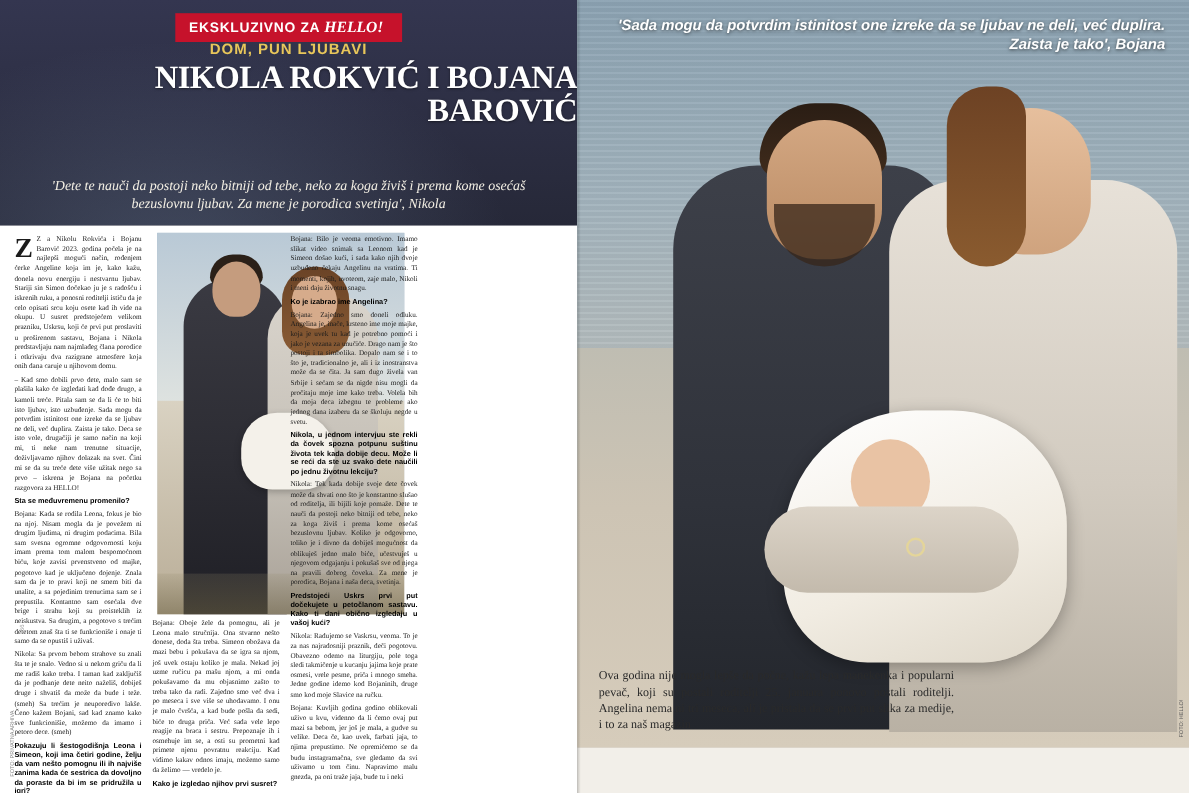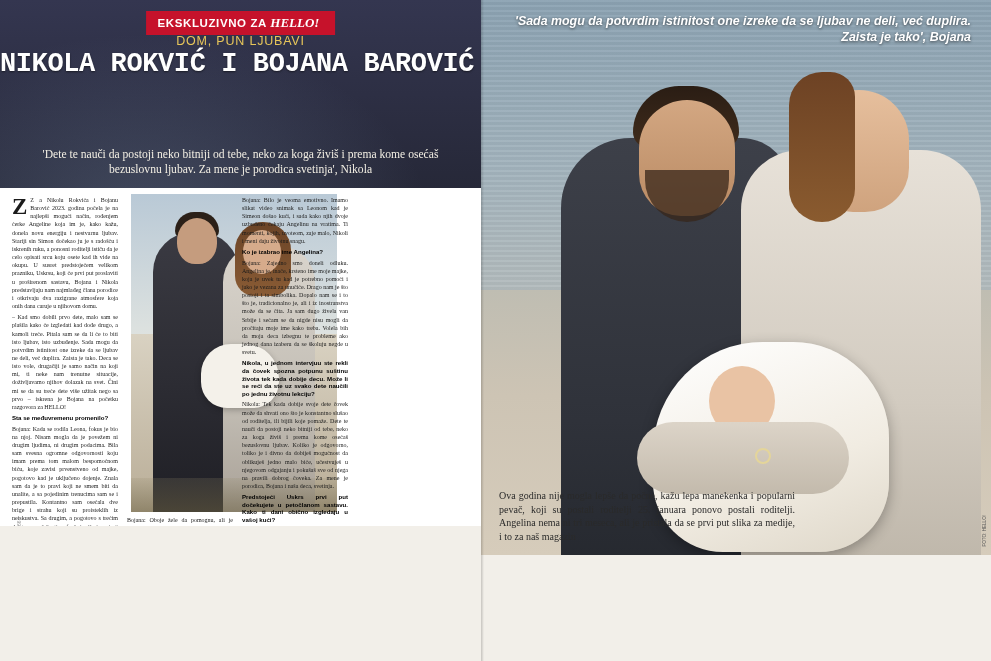--- a/index.html
+++ b/index.html
@@ -7,21 +7,21 @@
     width:991px;height:661px;
     background:#f2efe9;
     font-family:"Liberation Serif", serif;
     overflow:hidden;
   }
   .spread{position:relative;width:991px;height:661px;display:flex;}
 
   
   .left-page{
     position:relative;
-    width:481px;height:526px;
+    width:481px;height:661px;
     background:#a3a3a3;
     overflow:hidden;
   }
   .header-band{
     position:relative;
     height:188px;
     background:#2d2f43;
     background-image:linear-gradient(180deg,#343650 0%,#262838 100%);
     overflow:hidden;
   }
@@ -39,44 +39,45 @@
     white-space:nowrap;
   }
   .excl-badge .hello{
     font-family:"Liberation Serif", serif;
     font-style:italic;font-size:13px;letter-spacing:0;
   }
   .dom-line{
     position:absolute;top:34px;left:0;right:0;text-align:center;
     color:#e8c65a;
     font-family:"Liberation Sans", sans-serif;
-    font-weight:normal;font-size:12.5px;letter-spacing:.8px;
+    font-weight:bold;font-size:12.5px;letter-spacing:.8px;
     z-index:3;
   }
   .headline{
-    position:absolute;top:50px;left:0;right:0;text-align:left;
+    position:absolute;top:50px;left:0;right:0;text-align:right;
     color:#ffffff;
-    font-family:Liberation Mono, monospace;
+    font-family:Liberation Serif, serif;
     font-weight:bold;
     font-size:27px;letter-spacing:-.4px;line-height:1.04;
     z-index:3;
     text-shadow:0 1px 2px rgba(0,0,0,.5);
   }
   .subhead{
     position:absolute;top:88px;left:10px;right:10px;text-align:center;
     color:#ffffff;
     font-family:"Liberation Sans", sans-serif;
     font-weight:bold;
     font-size:14.6px;line-height:1.22;letter-spacing:-.1px;
     z-index:3;
     text-shadow:0 1px 2px rgba(0,0,0,.5);
   }
   .deck{
     position:absolute;top:147px;left:22px;right:22px;text-align:center;
     color:#f3efe4;
+    font-style:italic;
     font-size:11.6px;line-height:1.3;
     z-index:3;
   }
 
   .body-area{
     position:relative;
     height:473px;
     padding:8px 10px 6px 12px;
     box-sizing:border-box;
     background:#fff;
@@ -158,21 +159,21 @@
   }
   .left-edge-credit{
     position:absolute;left:2px;bottom:8px;
     transform:rotate(-90deg);transform-origin:left bottom;
     font-size:4.6px;color:#888;
     font-family:"Liberation Sans", sans-serif;
   }
 
   
   .right-page{
-    position:relative;width:510px;height:555px;
+    position:relative;width:510px;height:623px;
     overflow:hidden;
     background:linear-gradient(180deg,#8fa6b4 0%,#9fb0ba 30%,#b9bfbd 70%,#cfc8bd 100%);
   }
   .sea{
     position:absolute;left:0;top:0;right:0;height:300px;
     background:linear-gradient(180deg,#8ba2b2 0%,#a2b3bd 55%,#b4bcbd 100%);
   }
   .sea:after{
     content:"";position:absolute;inset:0;
     background:repeating-linear-gradient(180deg, rgba(255,255,255,.05) 0 2px, rgba(0,0,0,.03) 2px 5px);

